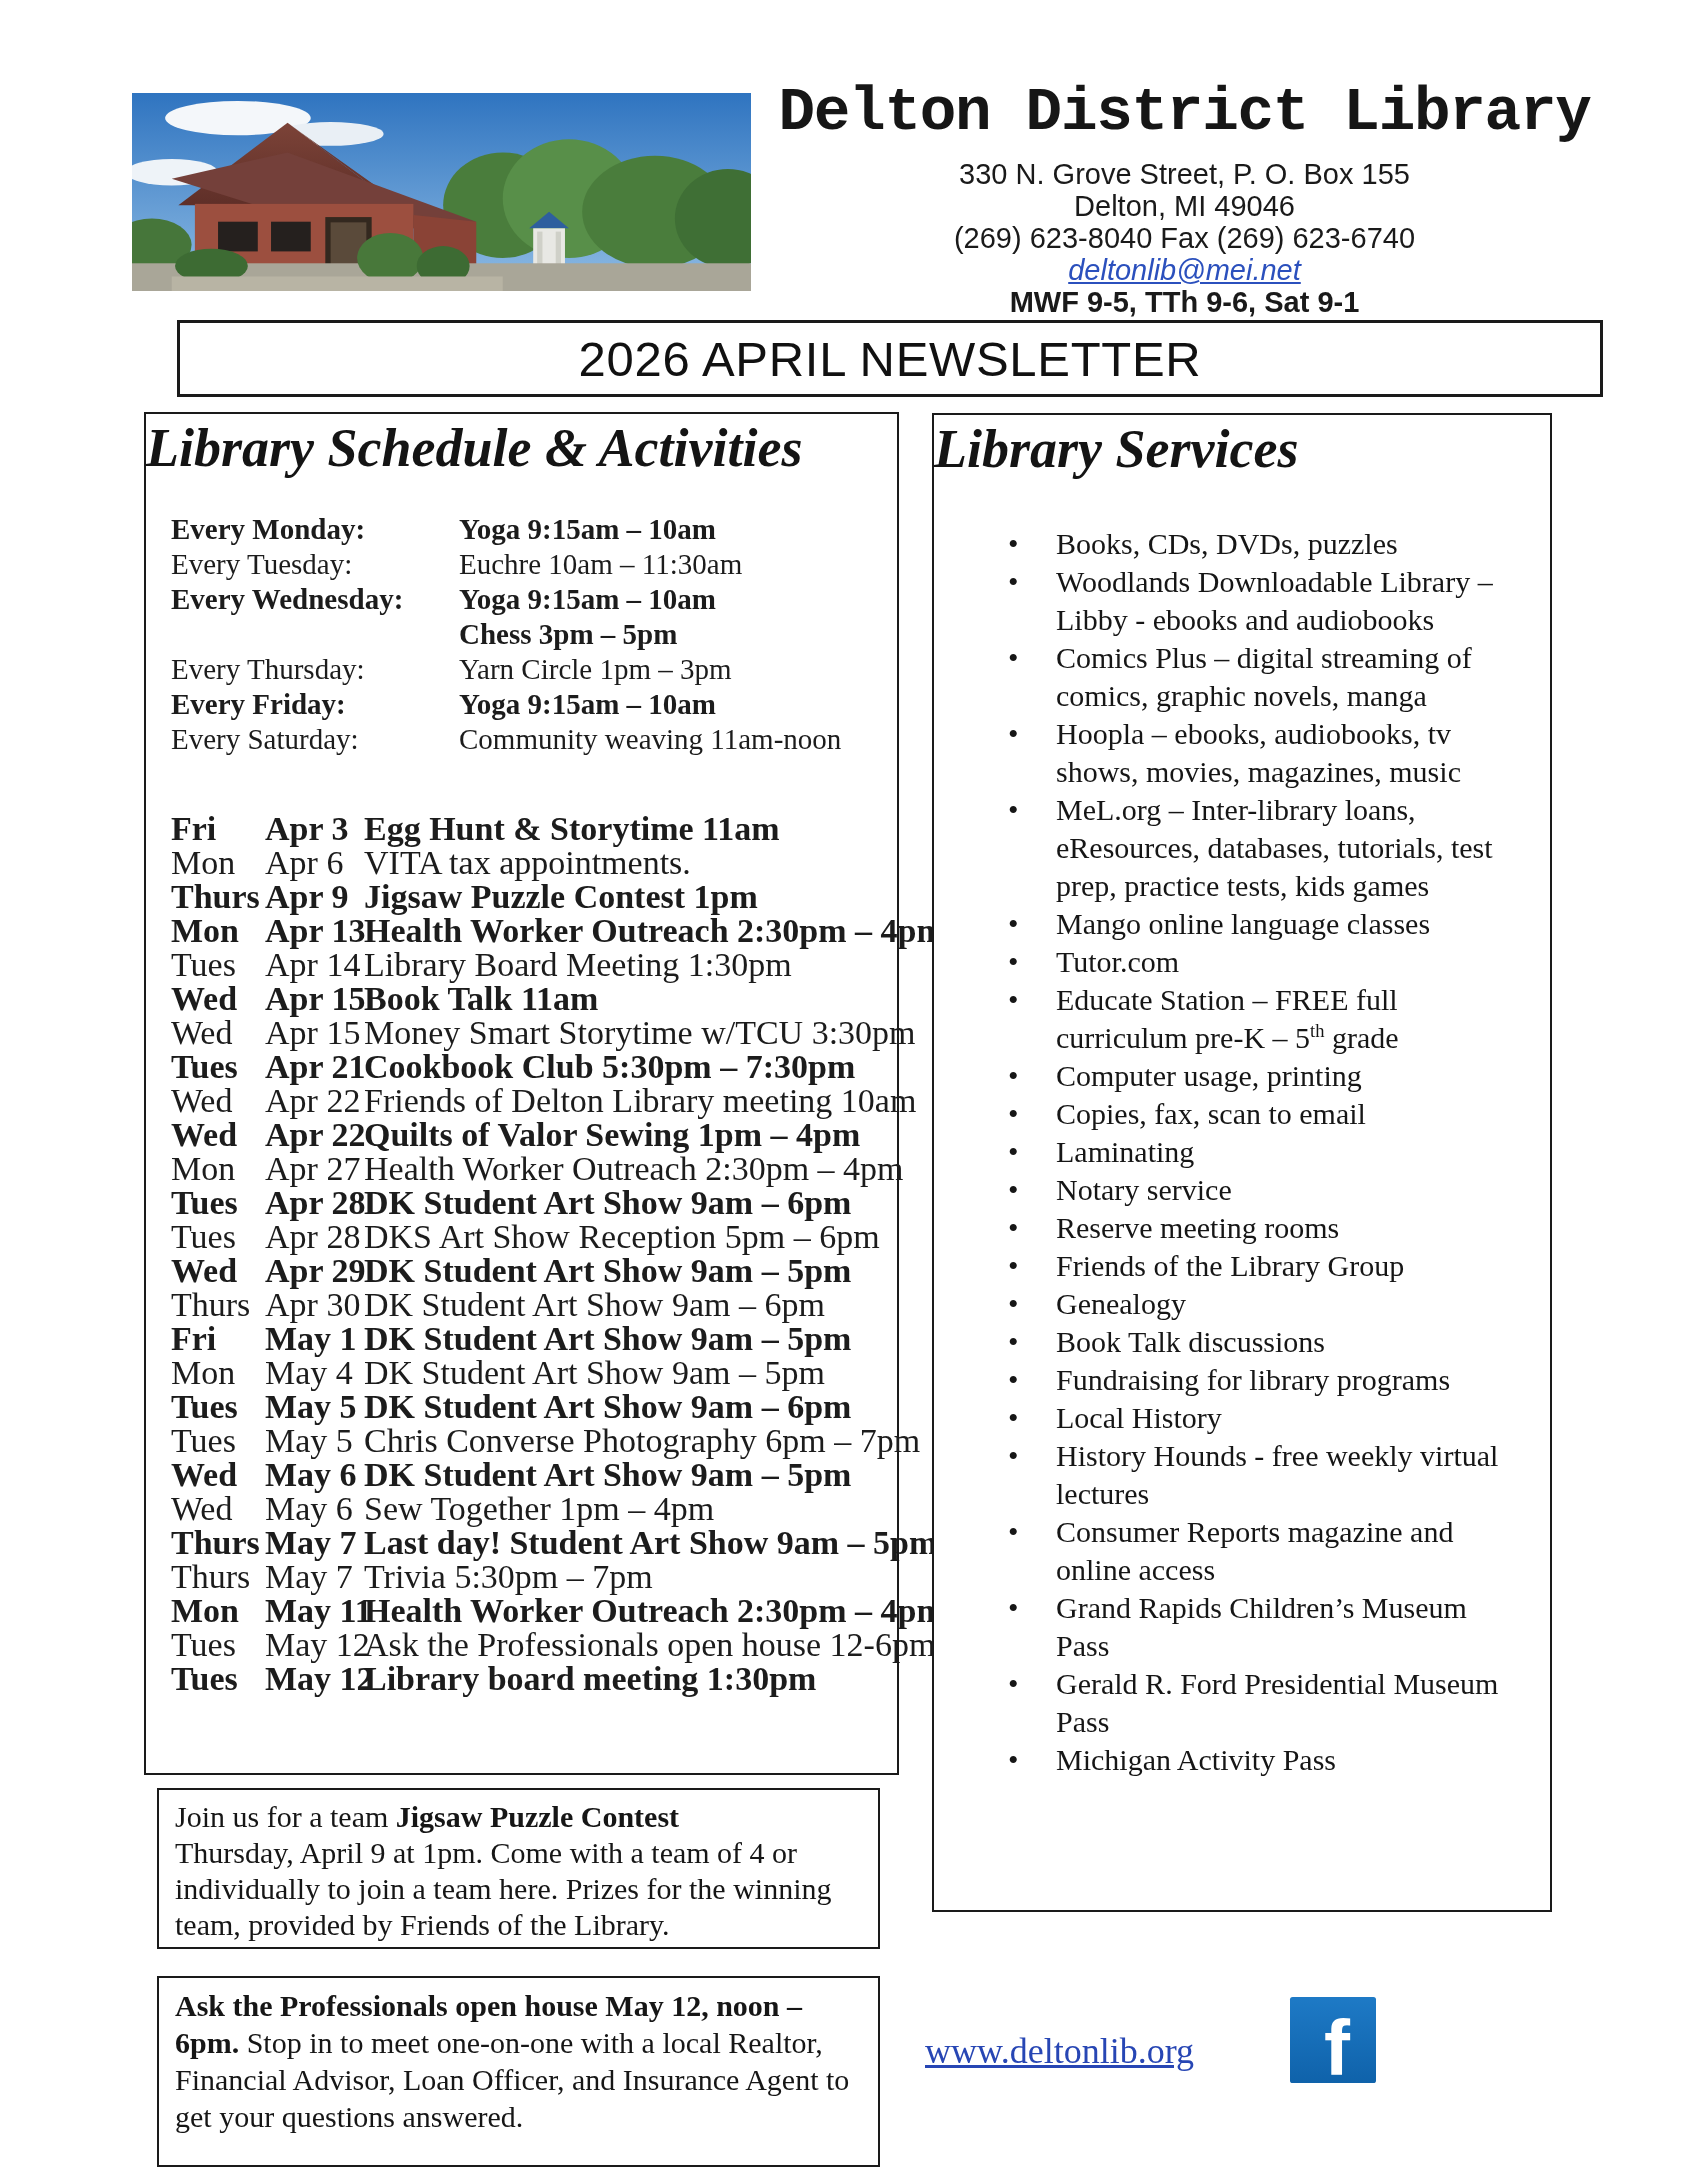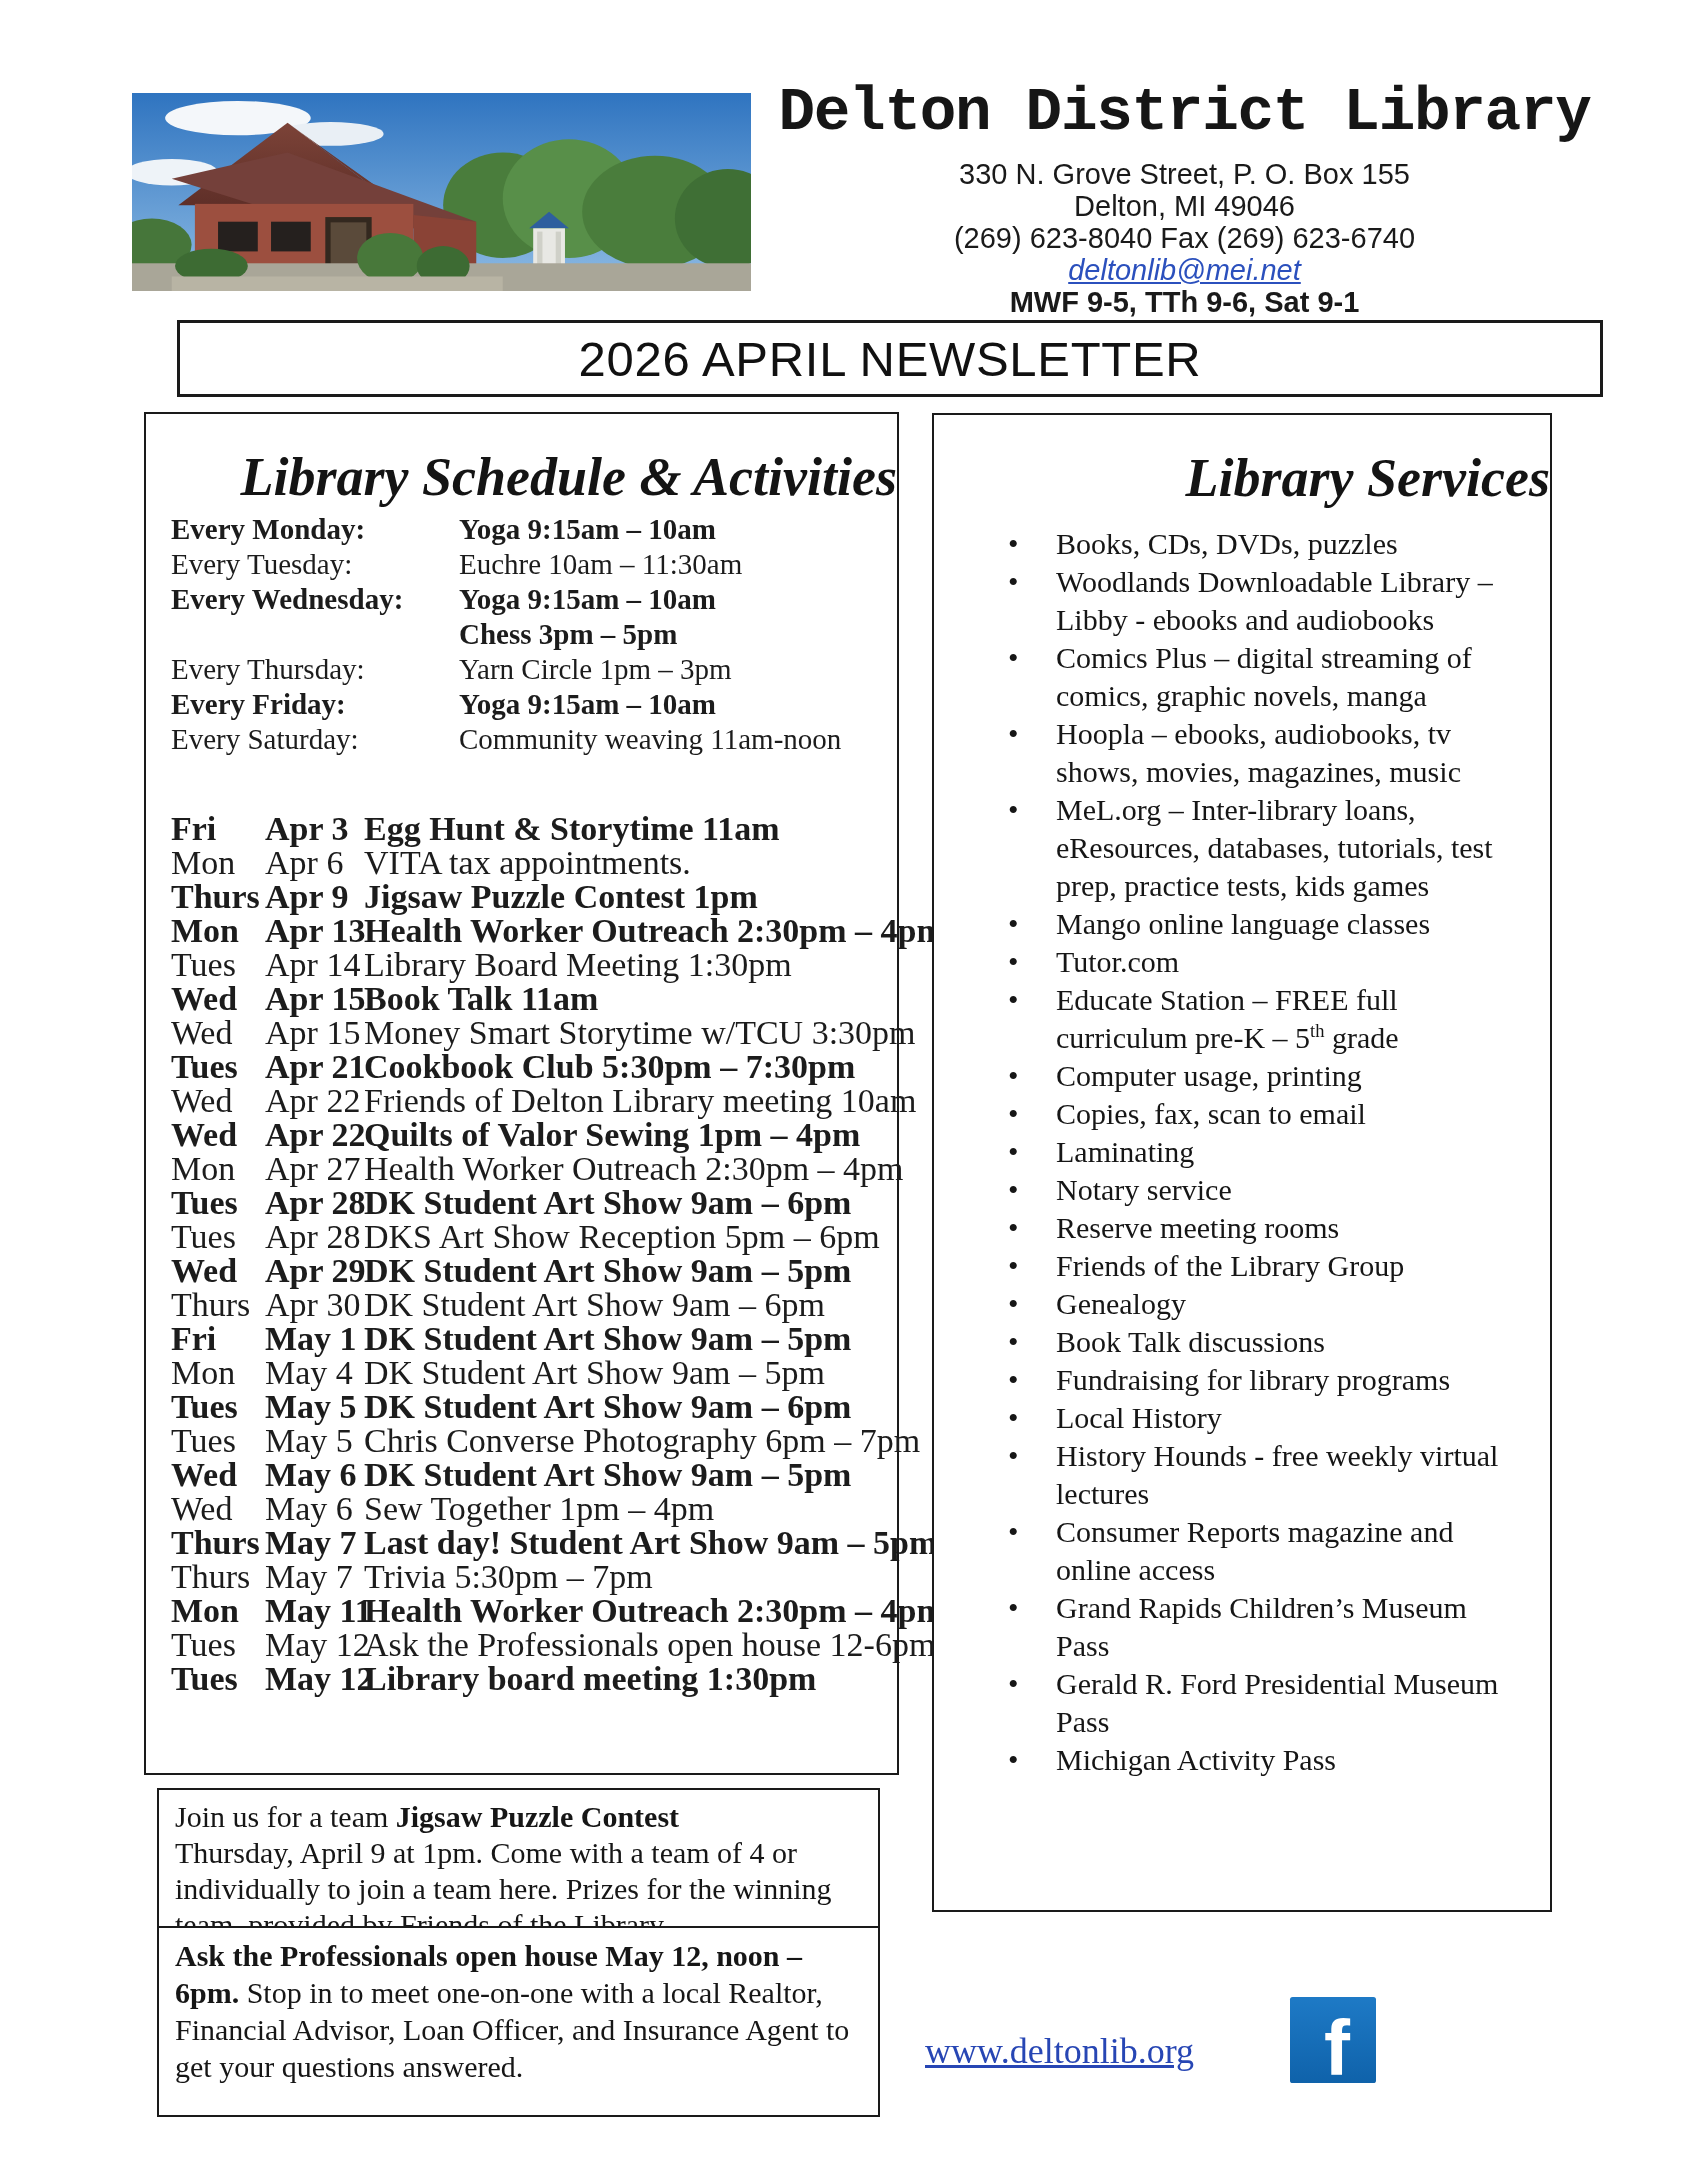--- a/index.html
+++ b/index.html
@@ -19,21 +19,21 @@
   
   #banner{position:absolute;left:177px;top:320px;width:1426px;height:77px;
           border:3.3px solid #1a1a1a;box-sizing:border-box;display:flex;align-items:center;justify-content:center;}
   #banner span{font-family:"Liberation Sans",sans-serif;font-size:49px;letter-spacing:0.7px;color:#111;}
 
   
   .colbox{position:absolute;border:2.6px solid #1a1a1a;box-sizing:border-box;background:#fff;}
   #left-box{left:144px;top:412px;width:755px;height:1363px;}
   #right-box{left:932px;top:413px;width:620px;height:1499px;}
   .sect-title{font-family:"Liberation Serif",serif;font-style:italic;font-weight:bold;
-              font-size:54px;text-align:right;margin-top:32px;color:#141414;}
+              font-size:54px;text-align:left;margin-top:3px;color:#141414;}
 
   
   #weekly{position:absolute;left:25px;top:98px;width:701px;}
   .wrow{display:grid;grid-template-columns:288px 1fr;line-height:35px;font-size:29px;white-space:nowrap;}
   .wrow.b{font-weight:bold;}
 
   
   #events{position:absolute;left:25px;top:398px;width:715px;}
   .erow{display:grid;grid-template-columns:94px 99px 1fr;line-height:34px;font-size:34px;white-space:nowrap;}
   .erow.b{font-weight:bold;}
@@ -42,21 +42,21 @@
   #services-list{margin:16px;padding:2.6px 6.6px 0 58px;list-style:none;}
   #services-list li{position:relative;padding-left:48px;font-size:30px;line-height:38px;color:#161616;}
   #services-list li::before{content:"\2022";position:absolute;left:0;top:0;font-size:30px;}
   #services-list sup{font-size:18.5px;line-height:0;}
   #services-area{position:absolute;left:0;top:91px;width:100%;}
 
   
   .ann{position:absolute;left:157px;width:723px;border:2.6px solid #1a1a1a;box-sizing:border-box;
        font-size:30px;line-height:36px;padding:9.3px 16px;background:#fff;color:#161616;}
   #jigsaw-box{top:1788px;height:161px;}
-  #ask-box{top:1926px;height:191px;line-height:37px;}
+  #ask-box{top:1976px;height:191px;line-height:37px;}
   .ann b{font-weight:bold;}
 
   
   #site-link{position:absolute;left:925px;top:2030px;font-size:36px;color:#2746b4;
              text-decoration:underline;font-family:"Liberation Serif",serif;cursor:pointer;}
   #fb{position:absolute;left:1290px;top:1997px;width:86px;height:86px;border-radius:2.6px;
       background:linear-gradient(#1e7ac6,#0f62aa);display:flex;align-items:flex-end;justify-content:center;cursor:pointer;}
   #fb span{font-family:"Liberation Sans",sans-serif;font-weight:bold;font-size:78px;color:#fff;
            line-height:69px;transform:translateX(4px);}
 </style>

